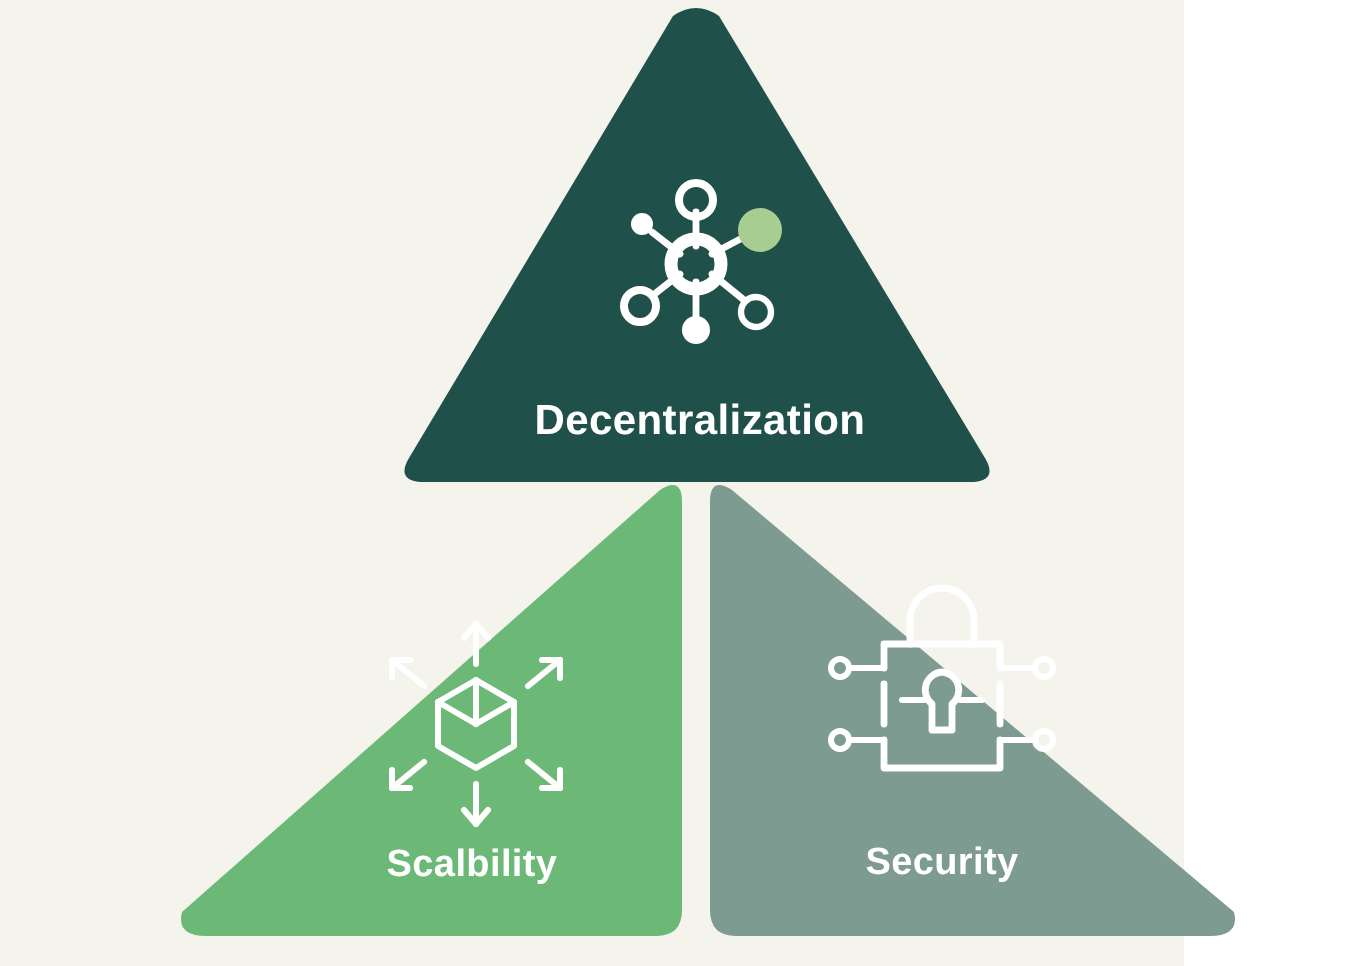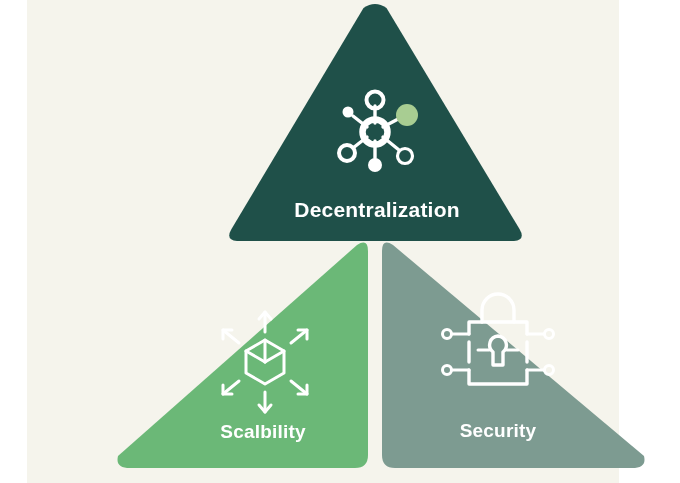--- a/index.html
+++ b/index.html
@@ -11,21 +11,20 @@
     width: 680px;
     height: 483px;
     overflow: hidden;
     font-family: "Liberation Sans", sans-serif;
   }
   #diagram-root {
     position: relative;
     width: 592px;
     height: 483px;
     background: #F5F4EC;
-    margin-left: 27px;
   }
   #trilemma-svg {
     position: absolute;
     top: 0;
     left: 0;
     width: 680px;
     height: 483px;
     display: block;
   }
   .panel-label {

